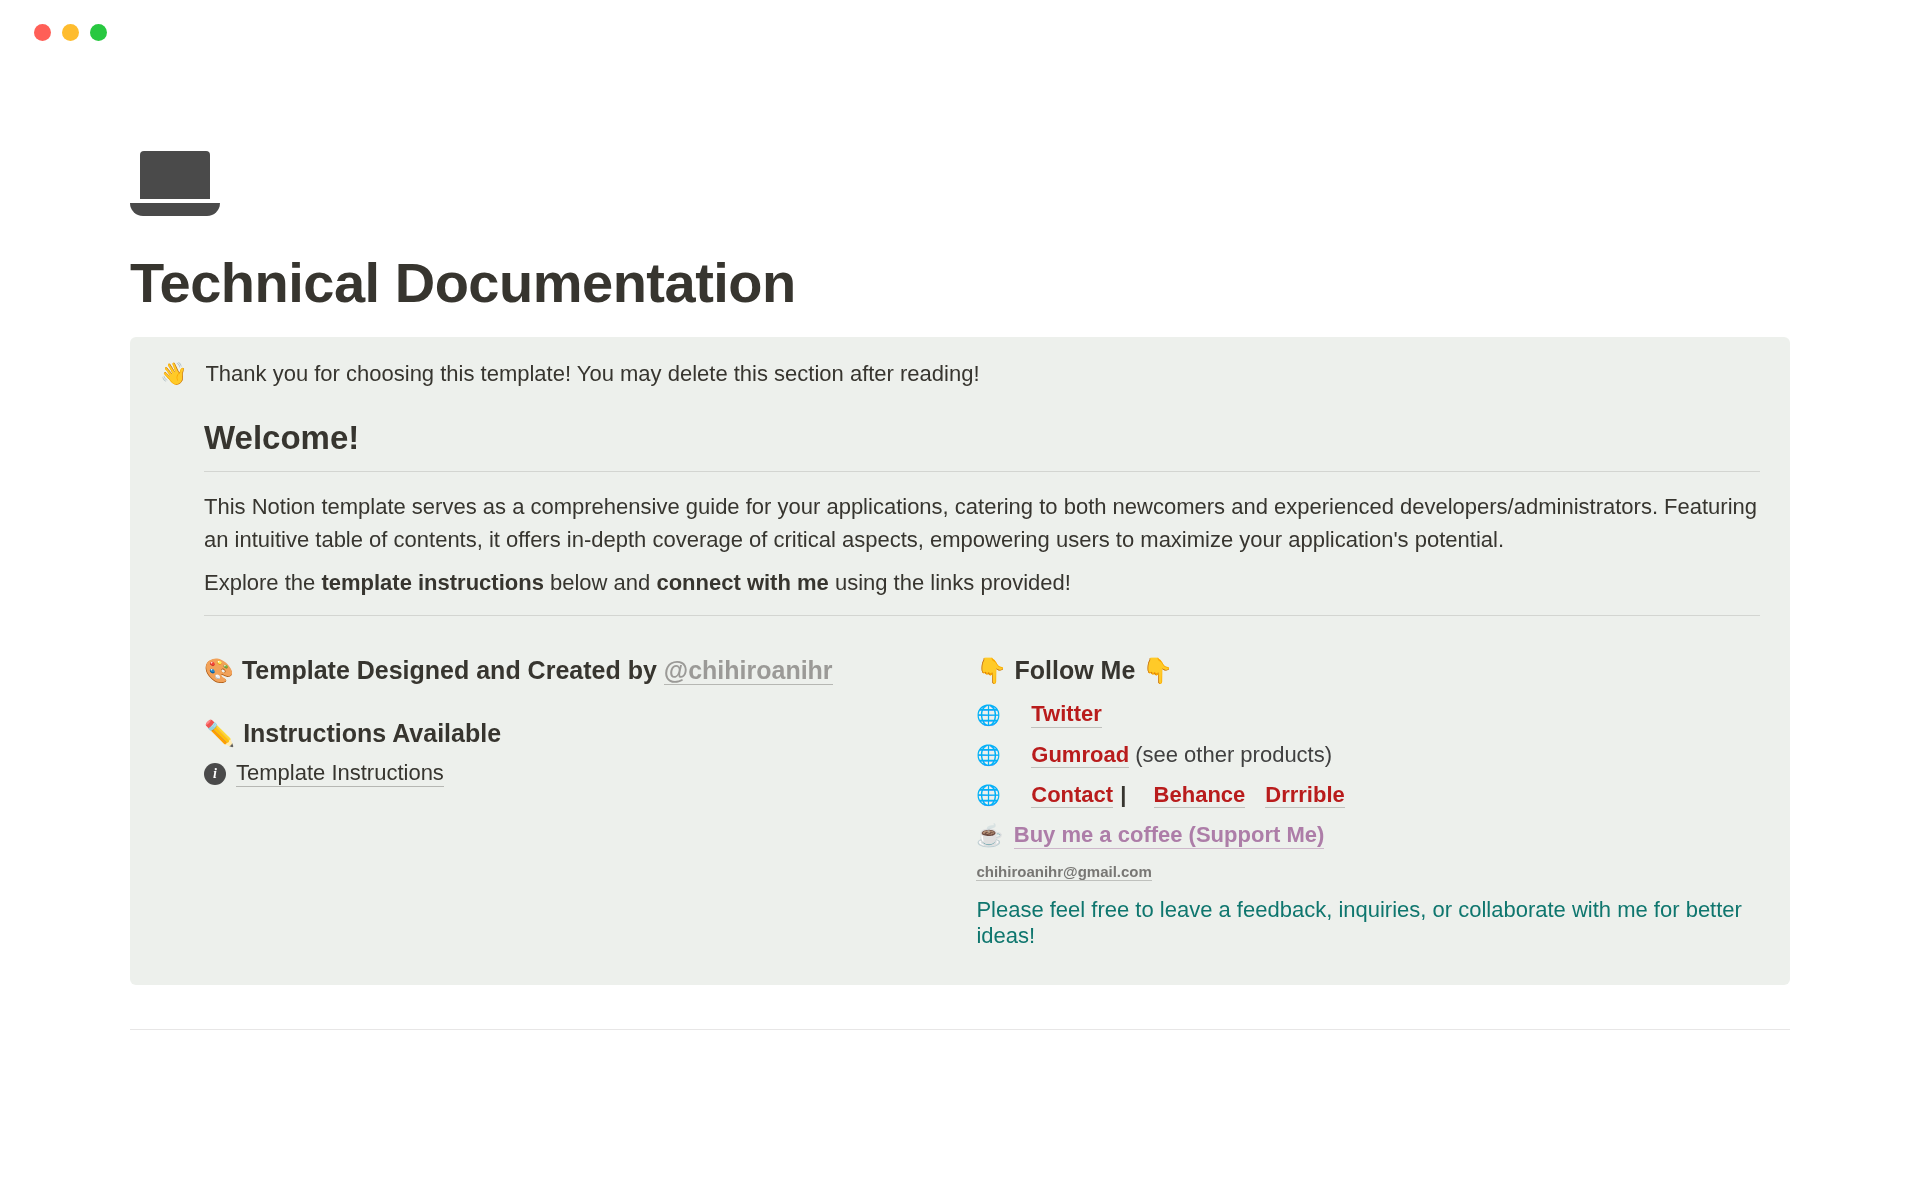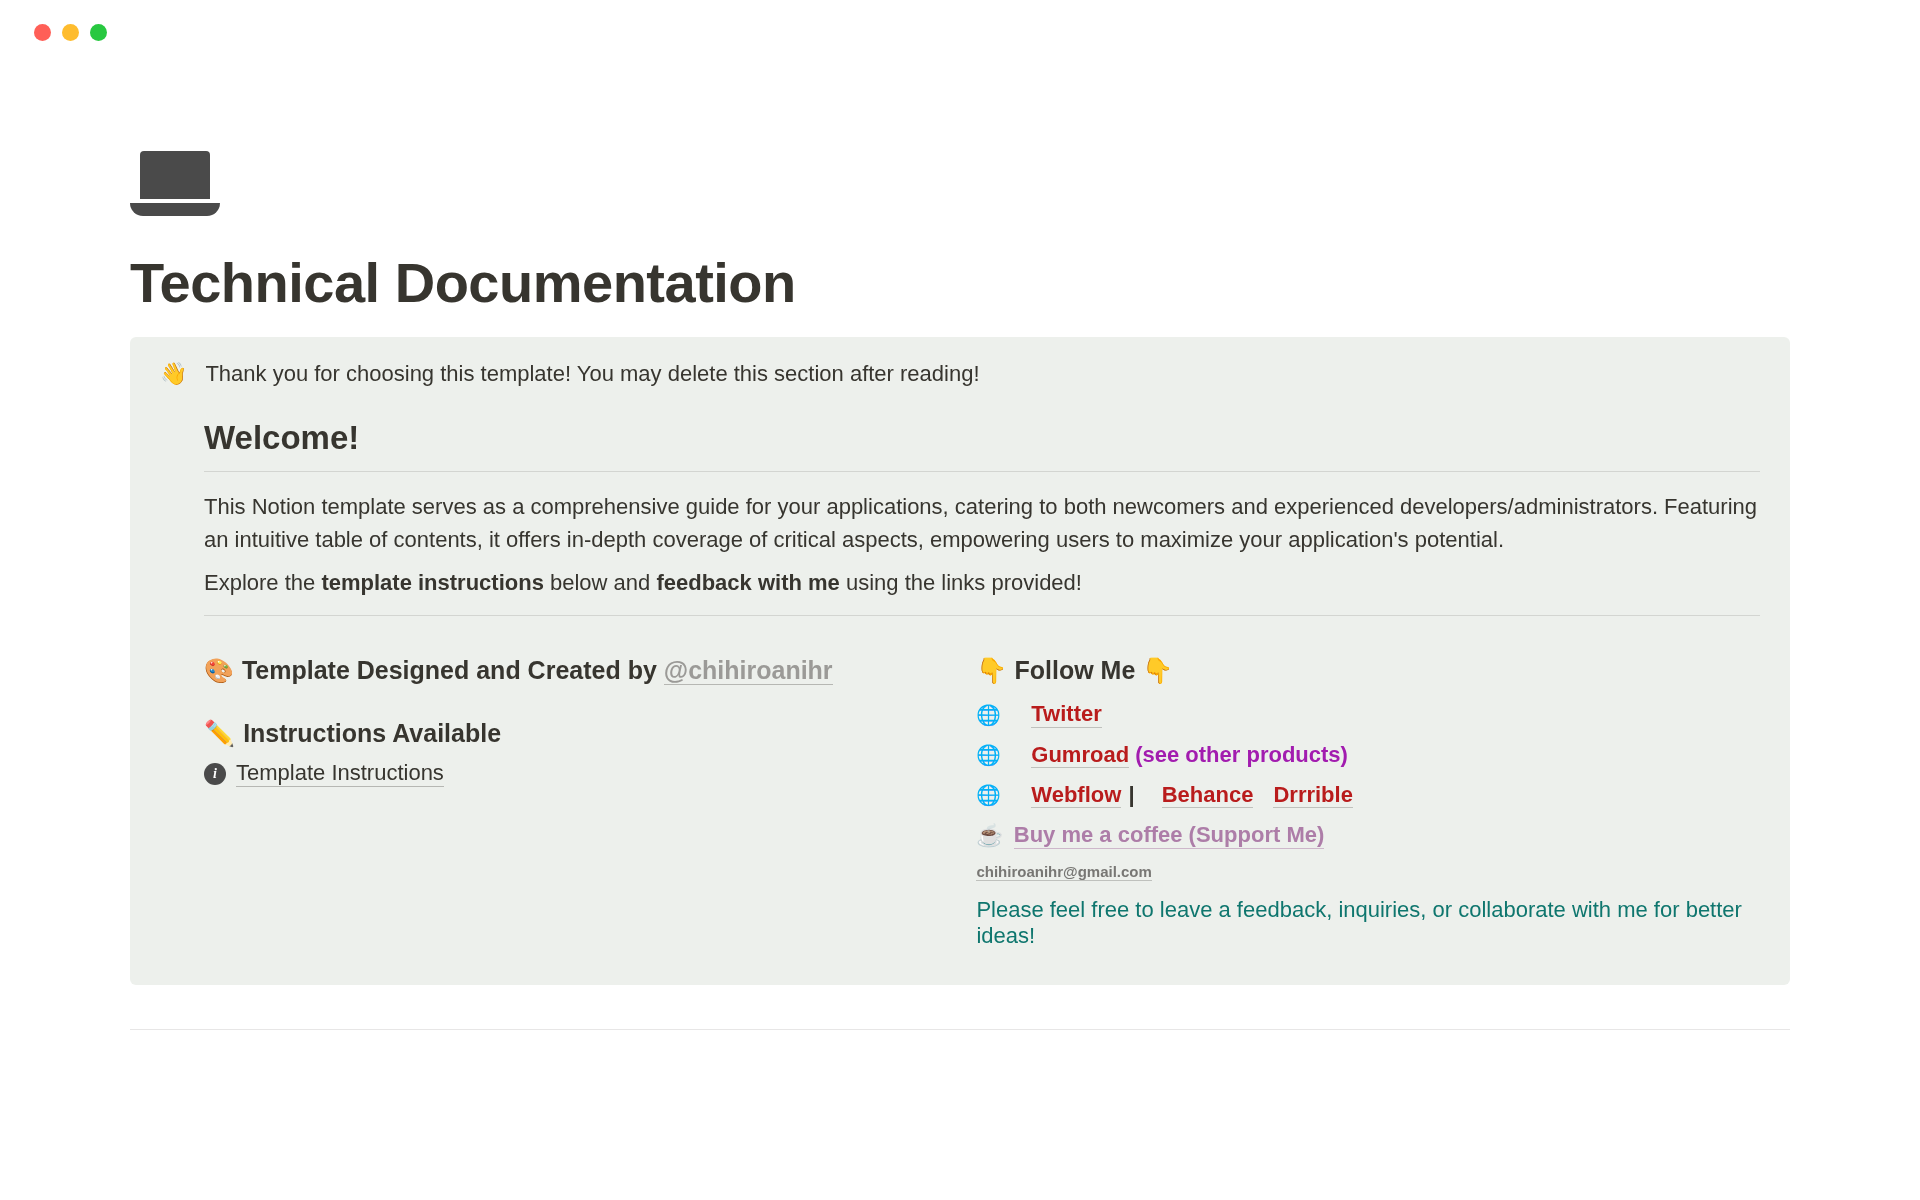--- a/index.html
+++ b/index.html
@@ -239,22 +239,21 @@
     
     .ext-link {
       color: #b91c1c;
       border-bottom: 1px solid rgba(55, 53, 47, 0.25);
       font-weight: 700;
       cursor: pointer;
       margin-left: 20px;
     }
     
     .link-note {
-      color: #a21caf;
-      font-weight: bold;
+      color: #404040;
     }
     
     .pipe {
       color: #37352f;
       font-weight: 600;
       margin: 0 1px;
     }
     
     .coffee-link {
       color: #ad7da8;
@@ -319,21 +318,21 @@
       <span class="callout-intro-text">Thank you for choosing this template! You may delete this section after reading!</span>
     </div>
 
     <h2 class="welcome-heading">Welcome!</h2>
 
     <hr class="divider">
 
     <p class="description-text">This Notion template serves as a comprehensive guide for your applications, catering to both newcomers and experienced developers/administrators. Featuring an intuitive table of contents, it offers in-depth coverage of critical aspects, empowering users to maximize your application's potential.</p>
 
     <p class="explore-text">
-      <span>Explore the </span><span class="bold">template instructions</span><span> below and </span><span class="bold">feedback with me</span><span> using the links provided!</span>
+      <span>Explore the </span><span class="bold">template instructions</span><span> below and </span><span class="bold">connect with me</span><span> using the links provided!</span>
     </p>
 
     <hr class="divider-bottom">
 
     <div class="columns">
 
       <div class="col-left">
 
         <div class="section-heading">
           <span class="emoji-inline">🎨</span>
@@ -370,21 +369,21 @@
         <div class="link-row">
           <span class="globe-icon">🌐</span>
           <span>
             <span class="ext-link">Gumroad</span><span class="link-note"> (see other products)</span>
           </span>
         </div>
 
         <div class="link-row">
           <span class="globe-icon">🌐</span>
           <span>
-            <span class="ext-link">Webflow</span>
+            <span class="ext-link">Contact</span>
             <span class="pipe">|</span>
             <span class="ext-link">Behance</span><span class="ext-link">Drrrible</span>
           </span>
         </div>
 
         <div class="link-row">
           <span>☕</span>
           <span class="coffee-link">Buy me a coffee (Support Me)</span>
         </div>
 

